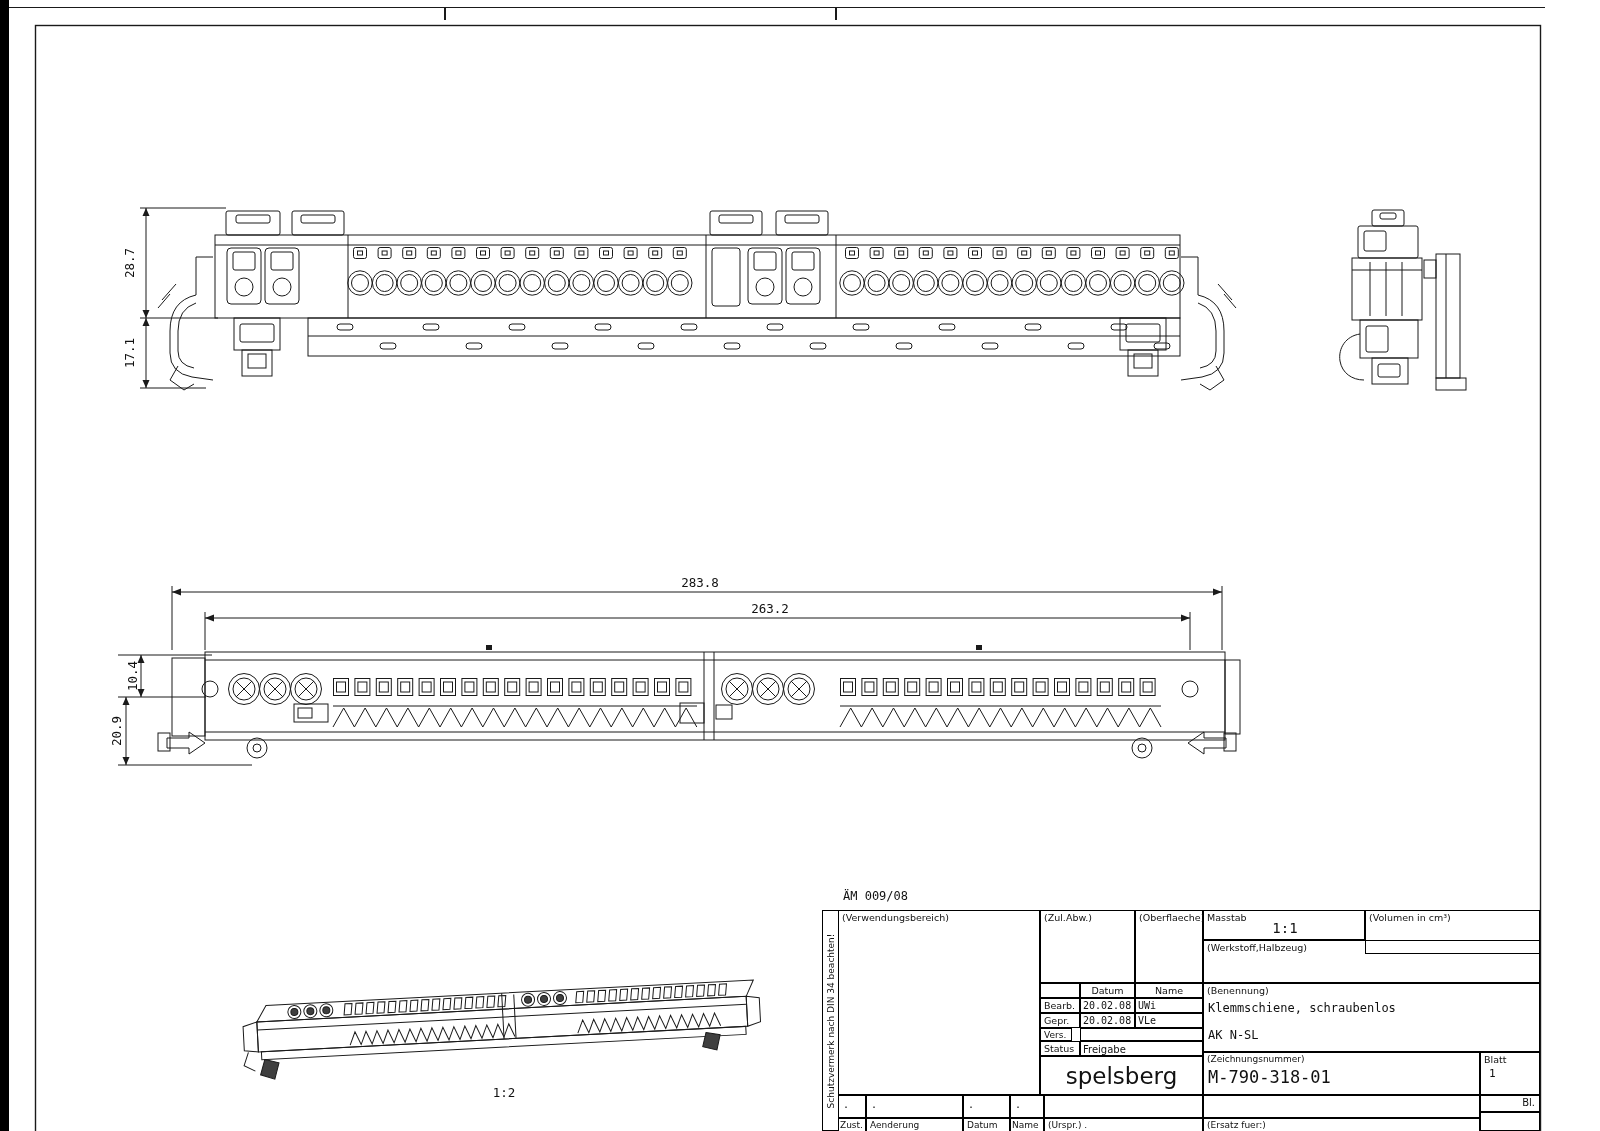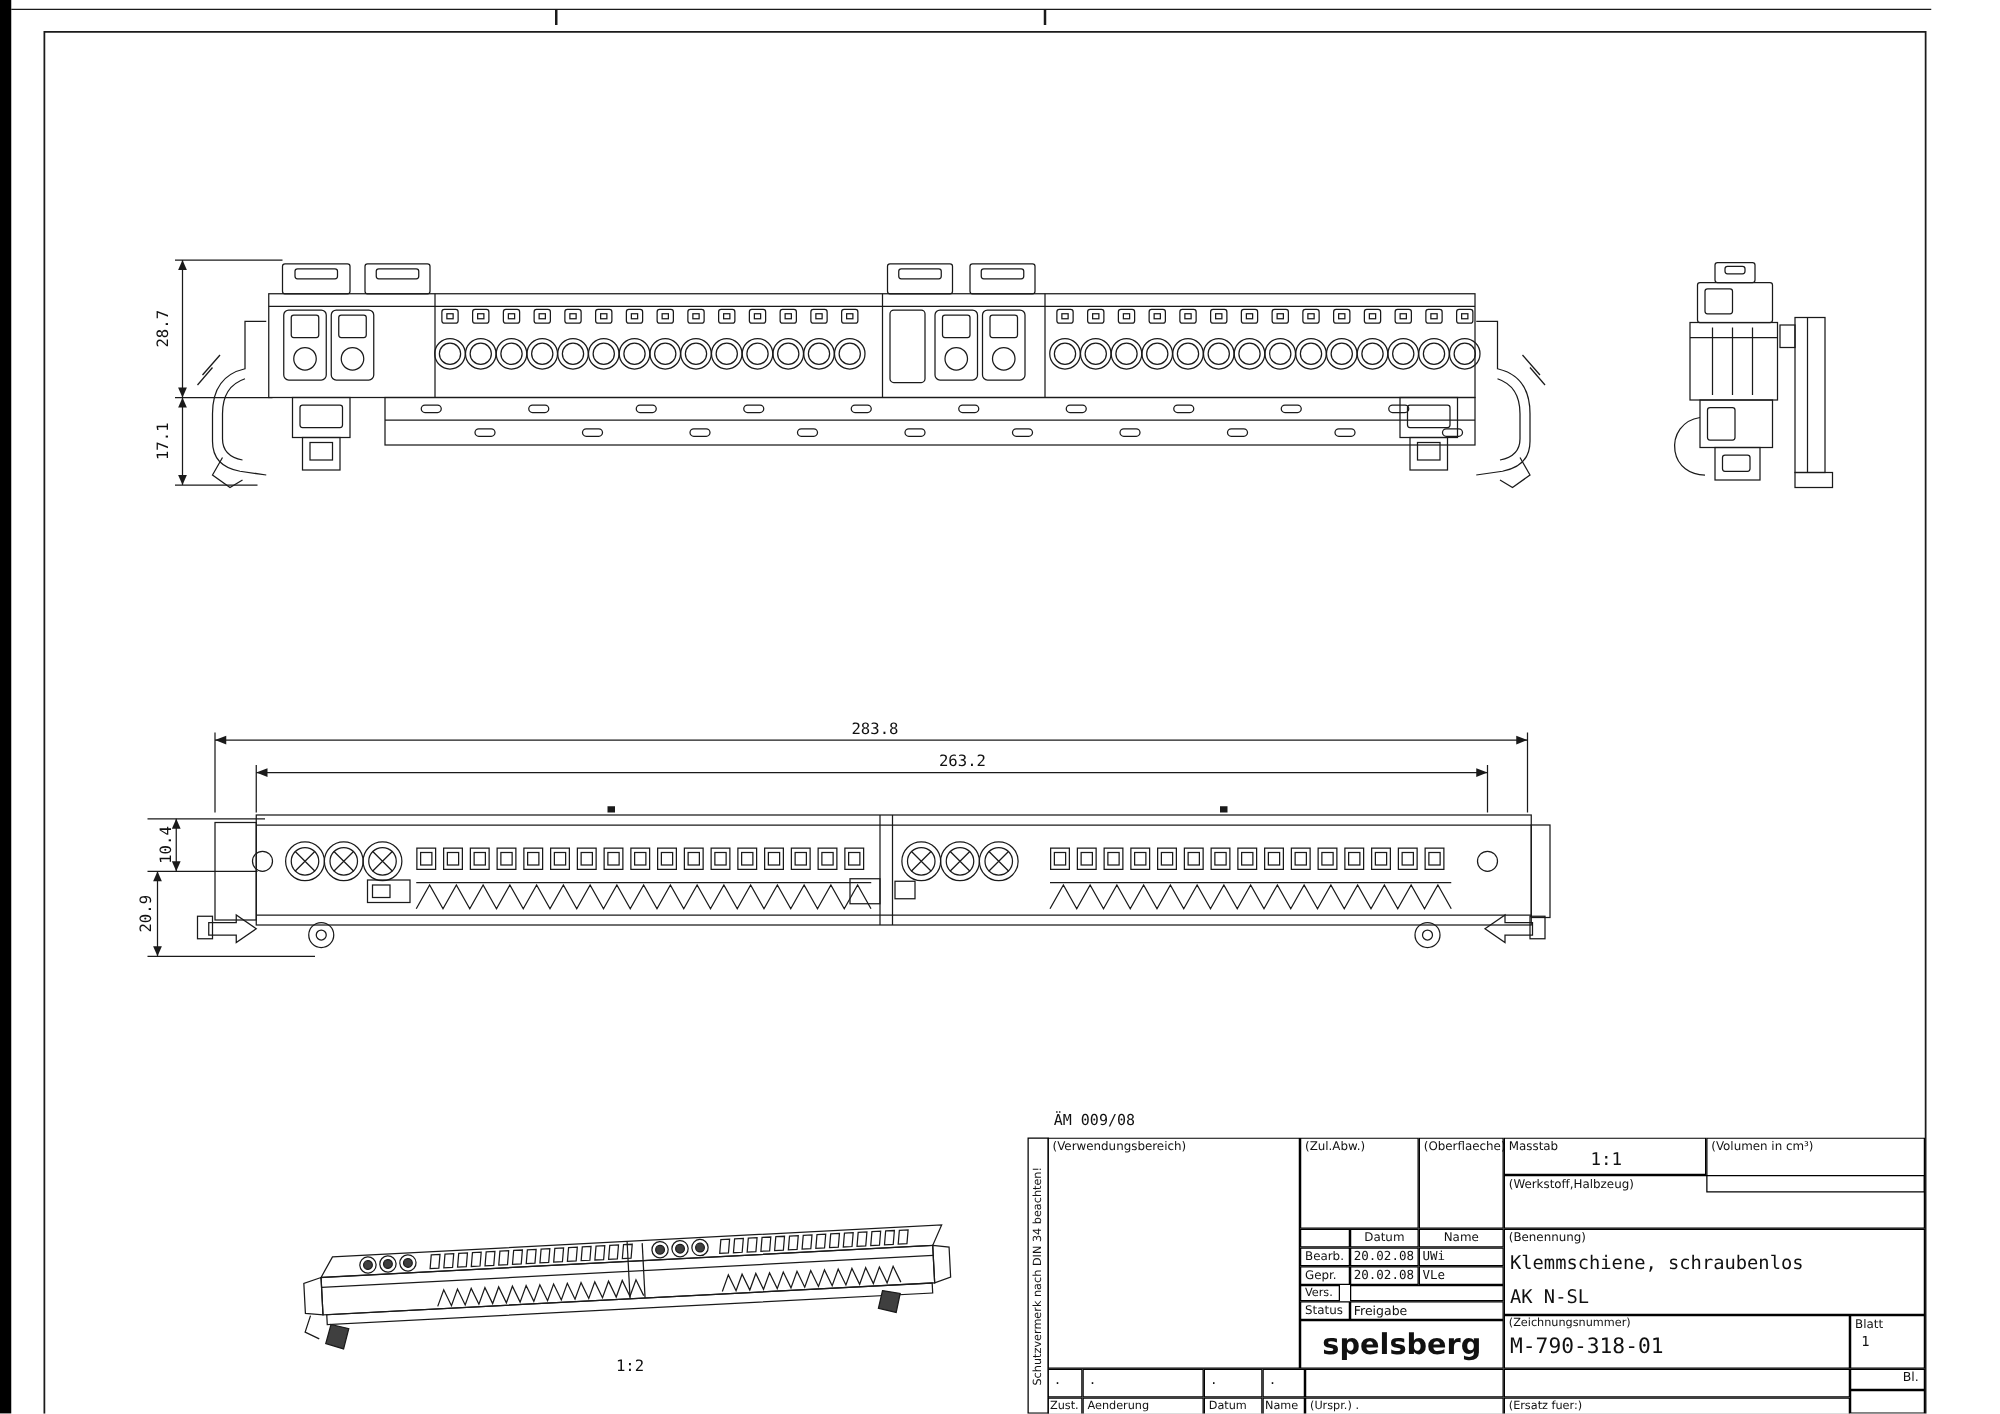--- a/index.html
+++ b/index.html
@@ -14,21 +14,21 @@
   #dwg .fill { fill:#1a1a1a; stroke:none; }
   #dwg .dark { fill:#3f3f3f; stroke:#1a1a1a; }
   #dwg .bar  { fill:#000; stroke:none; }
   #dwg text { fill:#111; stroke:none; font-family:"DejaVu Sans Mono", monospace; font-size:12.5px; }
 
   
   #titleblock { position:absolute; left:838px; top:910px; width:702px; height:221px; overflow:hidden; }
   .cell { position:absolute; border:1px solid #000; background:transparent; }
   .cl  { position:absolute; top:1px; left:3px; font-size:9.5px; white-space:nowrap;text-align:right; }
   .v   { position:absolute; font-family:"DejaVu Sans Mono", monospace; white-space:nowrap; }
-  .big { font-size:15px; }
+  .big { font-size:12px; }
   .cellc { display:flex; align-items:center; justify-content:center; }
 
   .revnote { position:absolute; left:843px; top:889px; font-family:"DejaVu Sans Mono",monospace; font-size:12px; }
   .vnote { position:absolute; left:822px; top:910px; width:17px; height:221px; border:1px solid #000; }
   .vnote span { position:absolute; left:50%; top:50%; transform:translate(-50%,-50%) rotate(-90deg);
                 white-space:nowrap; font-size:9px; }
 </style>
 </head>
 <body>
 
@@ -470,21 +470,21 @@
     <span class="v" style="left:2px;top:2px;font-size:10px;font-family:'DejaVu Sans',sans-serif">Freigabe</span>
       </div>
 
   <div class="cell" style="left:365px;top:73px;width:337px;height:69px">
     <span class="cl">(Benennung)</span>
     <span class="v big" style="left:4px;top:17px">Klemmschiene, schraubenlos</span>
     <span class="v big" style="left:4px;top:44px">AK N-SL</span>
   </div>
 
   <div class="cell cellc" style="left:202px;top:146px;width:163px;height:39px">
-    <span style="font-weight:bold;font-size:23px;font-family:'DejaVu Sans',sans-serif">spelsberg</span>
+    <span style="font-weight:normal;font-size:23px;font-family:'DejaVu Sans',sans-serif">spelsberg</span>
   </div>
 
   <div class="cell" style="left:365px;top:142px;width:277px;height:43px">
     <span class="cl" style="font-size:9px">(Zeichnungsnummer)</span>
     <span class="v" style="left:4px;top:14px;font-size:17px">M-790-318-01</span>
   </div>
 
   <div class="cell" style="left:642px;top:142px;width:60px;height:43px">
     <span class="cl">Blatt</span>
     <span class="v" style="left:8px;top:14px;font-size:11px">1</span>

